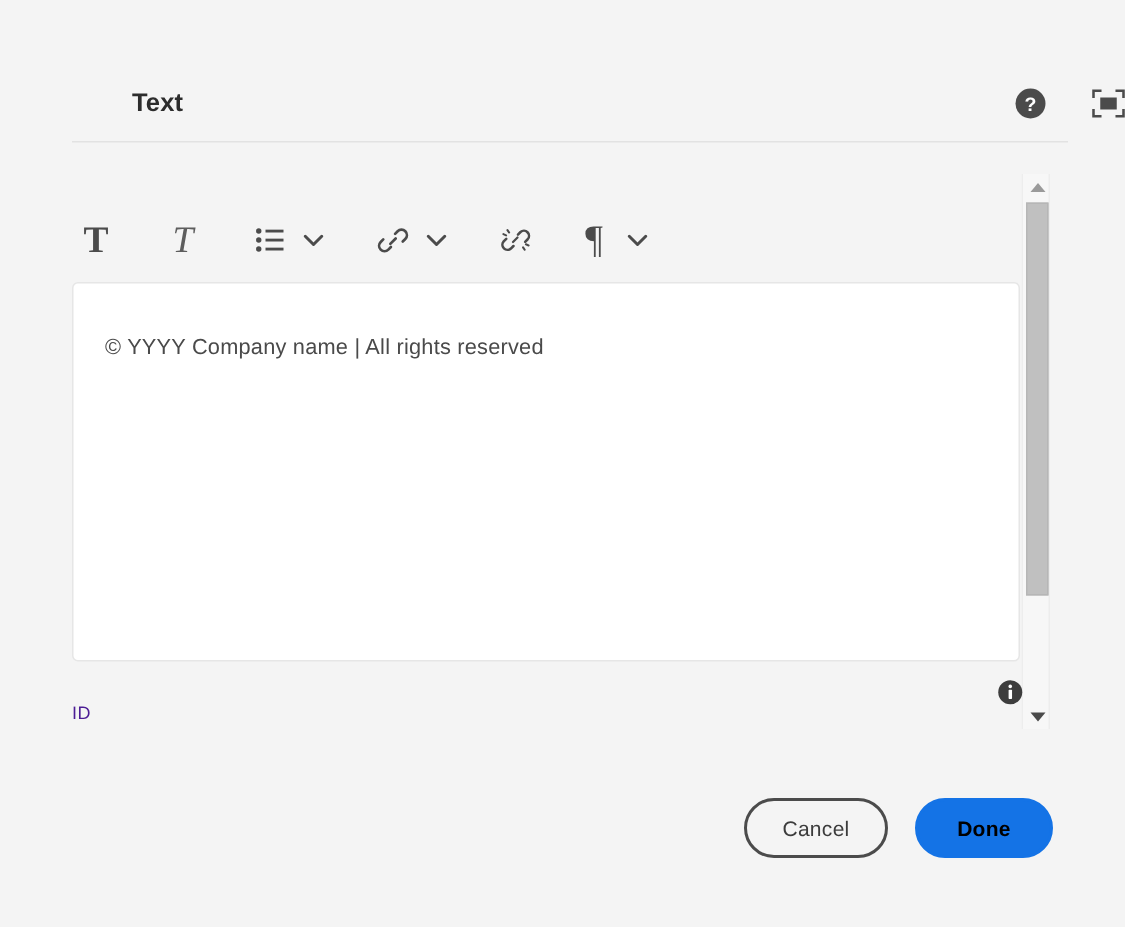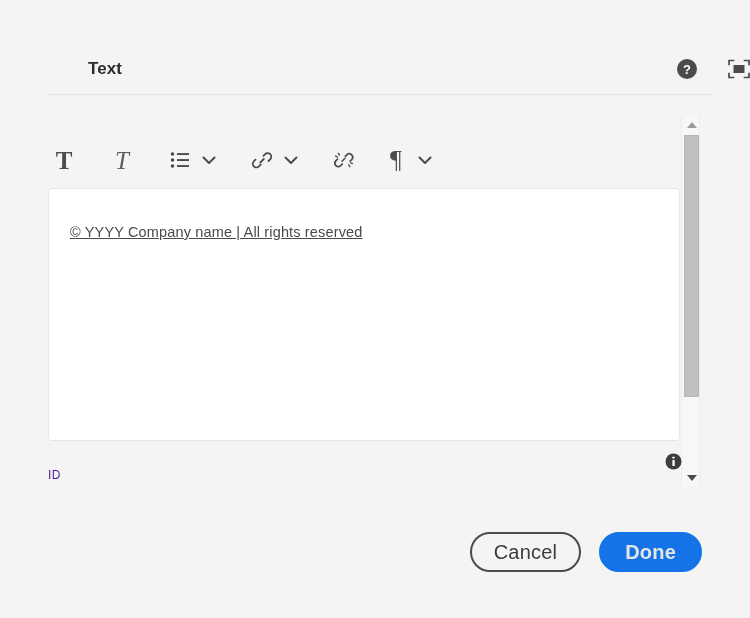--- a/index.html
+++ b/index.html
@@ -114,21 +114,20 @@
     border-radius: 4px;
     overflow: hidden;
   }
   #editor-text {
     position: absolute;
     left: 21px; top: 35px;
     font-size: 14.5px;
     color: #4a4a4a;
     letter-spacing: 0.15px;
     white-space: nowrap;
-    text-decoration: underline;
   }
 
   
   #scrollbar {
     position: absolute;
     left: 681px; top: 116px;
     width: 19px; height: 370px;
     background: #f7f7f7;
     border-left: 1px solid #ededed;
     border-right: 1px solid #ededed;
@@ -183,40 +182,40 @@
     left: 0; top: 532px;
     width: 702px;
     display: flex;
     justify-content: flex-end;
     align-items: center;
     gap: 18px;
   }
   .btn {
     height: 40px;
     border-radius: 20px;
-    font-size: 20px;
-    display: flex;
-    align-items: center;
-    justify-content: flex-end;
+    font-size: 14px;
+    display: flex;
+    align-items: center;
+    justify-content: center;
     cursor: pointer;
     letter-spacing: 0.2px;
   }
   #cancel-button {
     min-width: 96px;
     padding: 0 22px;
     background: transparent;
     border: 2px solid #4b4b4b;
     color: #3c3c3c;
   }
   #done-button {
     min-width: 92px;
     padding: 0 24px;
     background: #1473e6;
     border: 2px solid #1473e6;
-    color: #e5e5e5;
+    color: #000000;
     font-weight: bold;
   }
 </style>
 </head>
 <body>
 
 <div id="panel">
 
   <div id="header">
     <div id="panel-title">Text</div>

